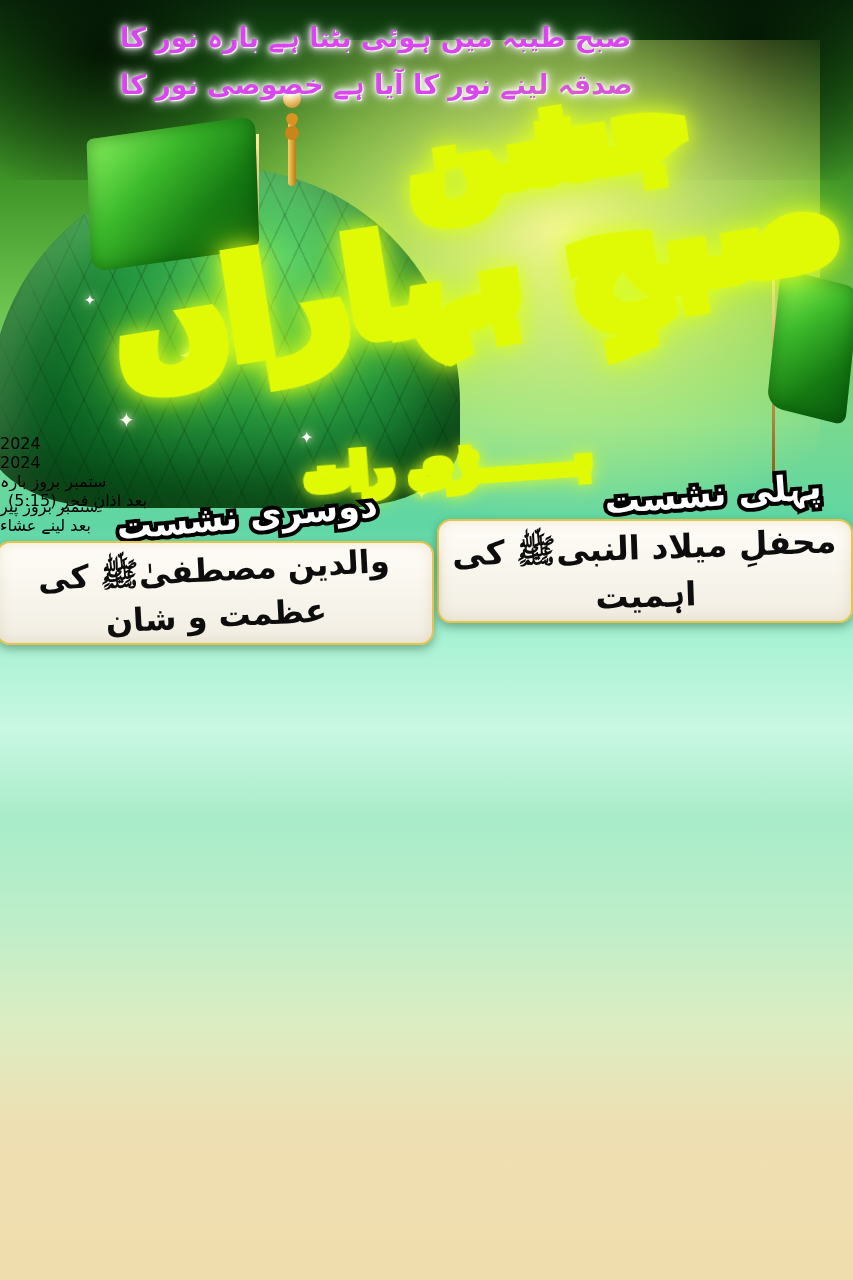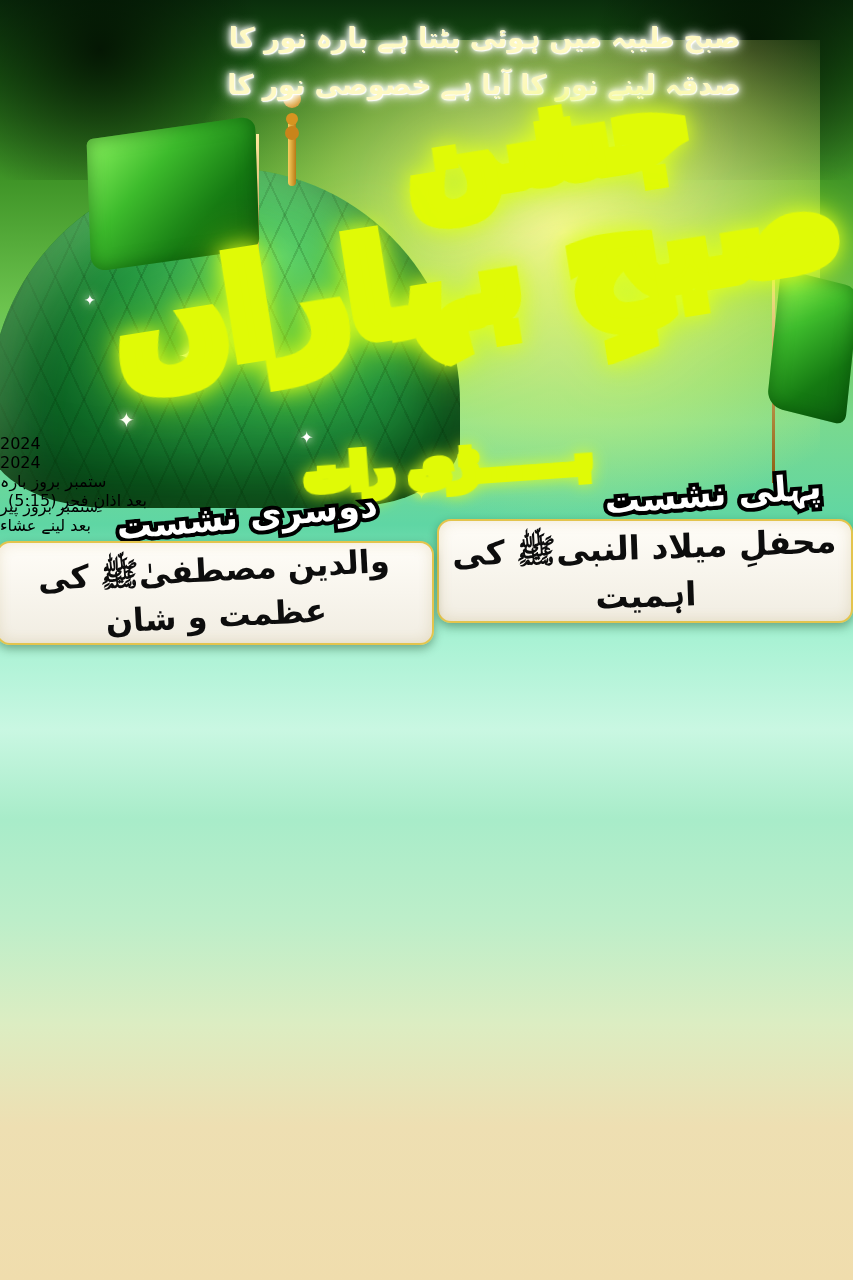--- a/index.html
+++ b/index.html
@@ -33,22 +33,22 @@
   .gflag.left{left:88px;top:128px;width:170px;height:132px;transform:rotate(-8deg) skewX(-6deg);}
   .gflag.right{right:0px;top:278px;width:80px;height:138px;transform:rotate(6deg) skewY(8deg);}
   .fpole{position:absolute;width:3px;background:linear-gradient(180deg,#ffe9a0,#8a5a10);}
   .fpole.left{left:256px;top:134px;height:210px;}
   .fpole.right{right:78px;top:268px;height:215px;}
   .spark{position:absolute;color:#fff;text-shadow:0 0 8px #fff,0 0 16px #ffe98a;font-weight:bold;}
   
   .layer{display:grid;}
   .layer>span{grid-area:1/1;white-space:nowrap;}
   
-  .poetry{position:absolute;left:120px;top:14px;width:620px;text-align:right;
-    font-size:27px;font-weight:bold;color:#fef9c3;line-height:1.75;direction:rtl;
+  .poetry{position:absolute;left:120px;top:14px;width:620px;text-align:left;
+    font-size:27px;font-weight:bold;color:#d946ef;line-height:1.75;direction:rtl;
     text-shadow:0 0 5px #fff,0 0 10px #fff,0 0 14px #fff,1px 1px 1px #fff;}
   
   .title{position:absolute;right:18px;top:104px;text-align:center;transform:rotate(-9deg);direction:rtl;}
   .title .w1{font-size:108px;font-weight:bold;line-height:.95;padding-left:180px;}
   .title .w2{font-size:132px;font-weight:bold;line-height:1.0;}
   .title .back{color:#e0fa06;-webkit-text-stroke:16px #e0fa06;
     filter:drop-shadow(0 0 10px rgba(225,255,30,.95)) drop-shadow(0 0 22px rgba(200,255,0,.6));}
   .title .front{color:#9a1015;text-shadow:2px 3px 2px rgba(70,0,0,.55);}
   .subtitle{position:absolute;left:268px;top:438px;width:360px;text-align:center;transform:rotate(-4deg);direction:rtl;}
   .subtitle span{font-size:46px;font-weight:bold;}

